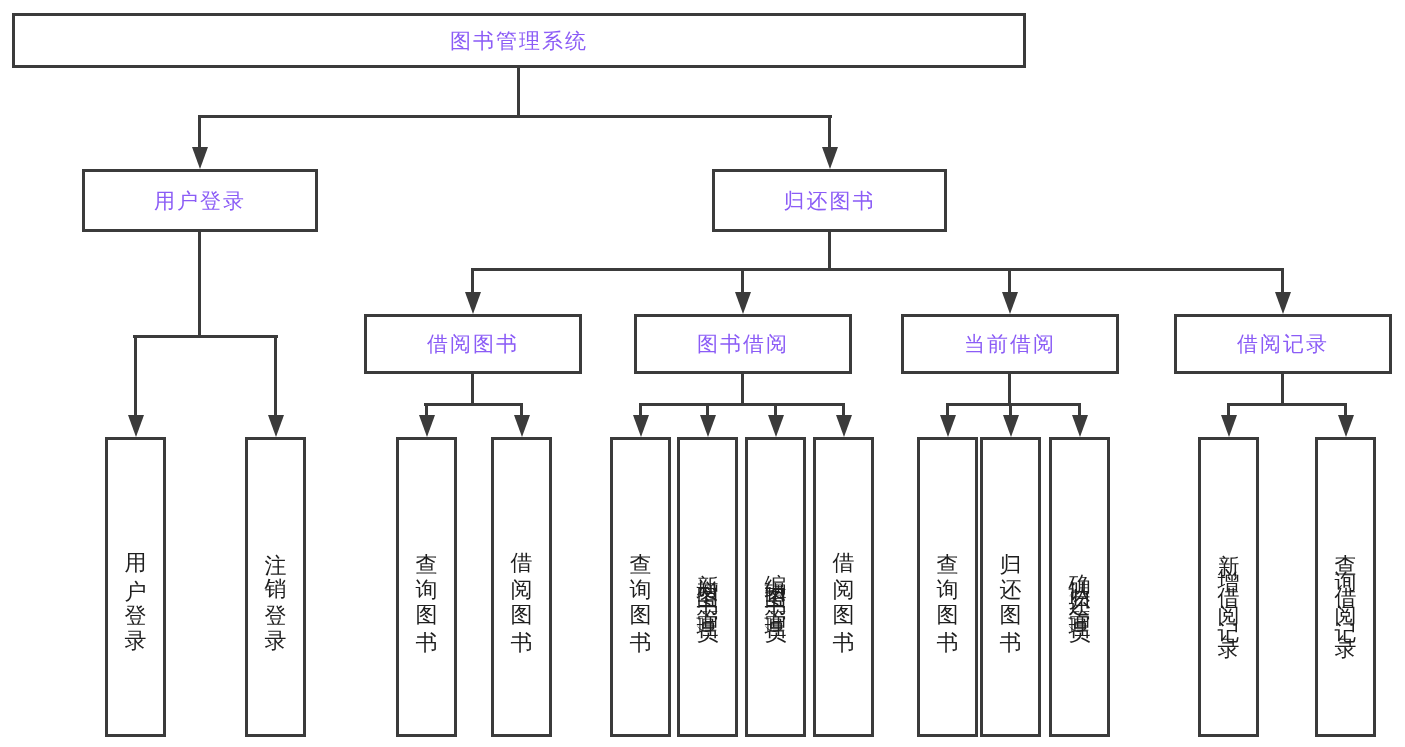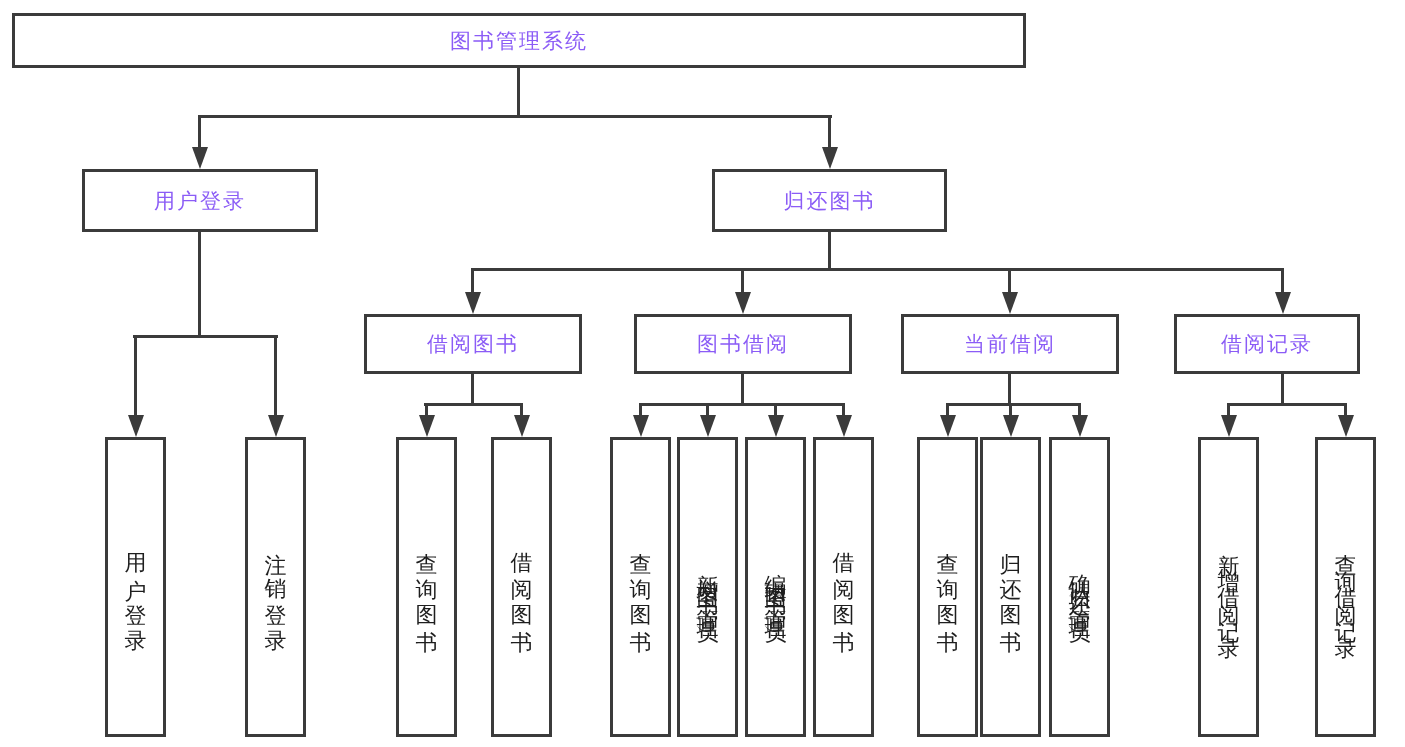--- a/index.html
+++ b/index.html
@@ -61,21 +61,21 @@
 
   <div class="box" style="left:364px;top:314px;width:218px;height:60px">
     <span class="hlabel">借阅图书</span>
   </div>
   <div class="box" style="left:901px;top:314px;width:218px;height:60px">
     <span class="hlabel">当前借阅</span>
   </div>
   <div class="box" style="left:634px;top:314px;width:218px;height:60px">
     <span class="hlabel">图书借阅</span>
   </div>
-  <div class="box" style="left:1174px;top:314px;width:186px;height:60px">
+  <div class="box" style="left:1174px;top:314px;width:218px;height:60px">
     <span class="hlabel">借阅记录</span>
   </div>
 
   <div class="vline" style="left:471px;top:374px;height:31px"></div>
   <div class="vline" style="left:741px;top:374px;height:31px"></div>
   <div class="vline" style="left:1008px;top:374px;height:31px"></div>
   <div class="vline" style="left:1281px;top:374px;height:31px"></div>
 
   <div class="hline" style="left:424px;top:403px;width:99px"></div>
   <div class="hline" style="left:639px;top:403px;width:206px"></div>

